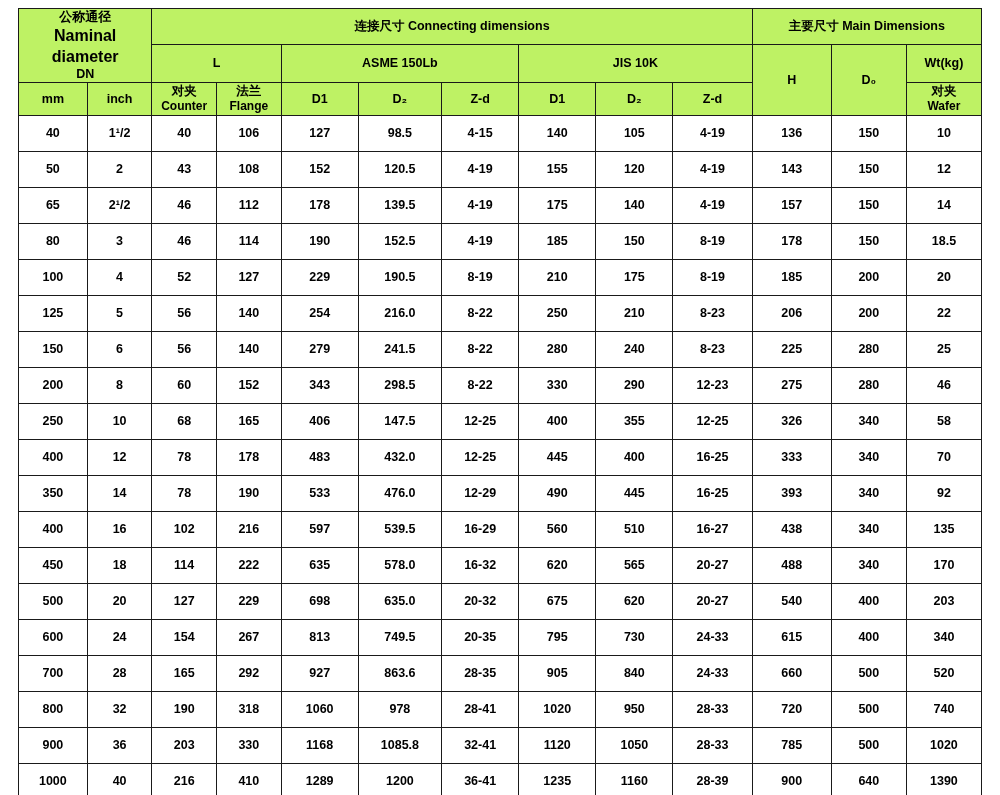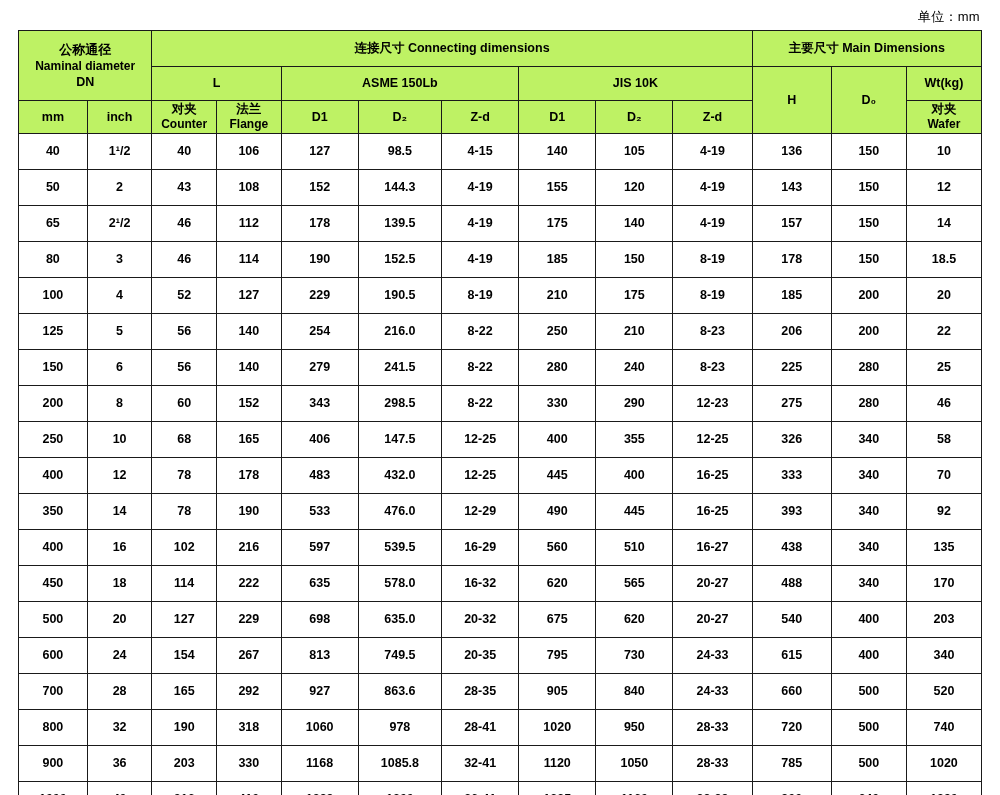--- a/index.html
+++ b/index.html
@@ -70,21 +70,21 @@
   }
   .en {
     display: block;
     font-size: 12px;
     line-height: 1.3;
   }
   .dn-head .cn {
     font-size: 13px;
   }
   .dn-head .en {
-    font-size: 12px;
+    font-size: 16px;
   }
   .dn-head .dn {
     font-size: 12.5px;
     text-align: right;
   }
   .c-dn-mm { width: 66px; }
   .c-dn-in { width: 62px; }
   .c-l-a { width: 62px; }
   .c-l-b { width: 62px; }
   .c-a-d1 { width: 74px; }
@@ -95,21 +95,20 @@
   .c-j-zd { width: 76px; }
   .c-h    { width: 76px; }
   .c-d    { width: 72px; }
   .c-wt   { width: 72px; }
 </style>
 </head>
 <body>
 
 <div class="page">
 
-  <div class="unit-line">单位：mm</div>
 
   <table class="spec">
     <colgroup>
       <col class="c-dn-mm">
         <col class="c-dn-in">
       <col class="c-l-a">
         <col class="c-l-b">
       <col class="c-a-d1">
         <col class="c-a-d2">
         <col class="c-a-zd">
@@ -182,21 +181,21 @@
           <td>136</td>
           <td>150</td>
           <td>10</td>
         </tr>
         <tr>
           <td>50</td>
           <td>2</td>
           <td>43</td>
           <td>108</td>
           <td>152</td>
-          <td>144.3</td>
+          <td>120.5</td>
           <td>4-19</td>
           <td>155</td>
           <td>120</td>
           <td>4-19</td>
           <td>143</td>
           <td>150</td>
           <td>12</td>
         </tr>
         <tr>
           <td>65</td>

